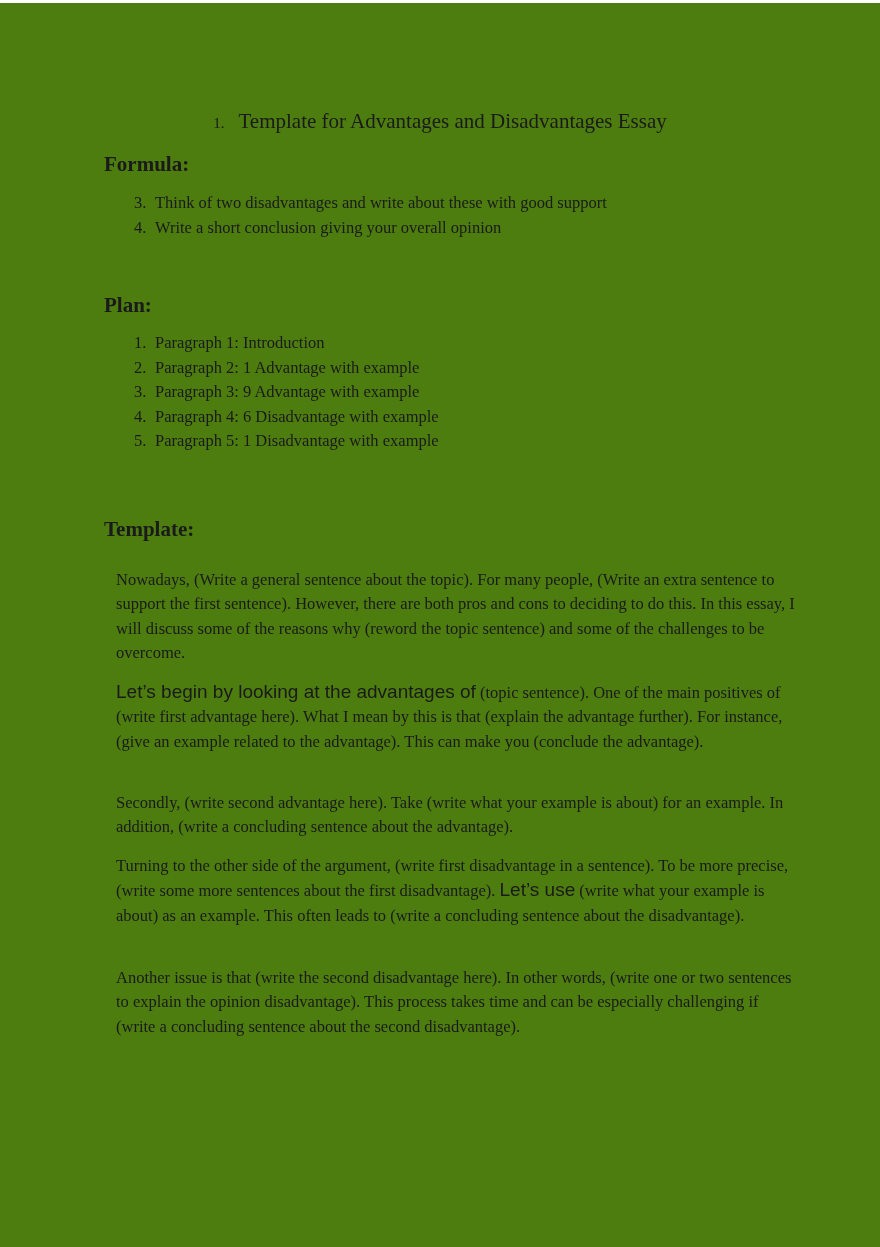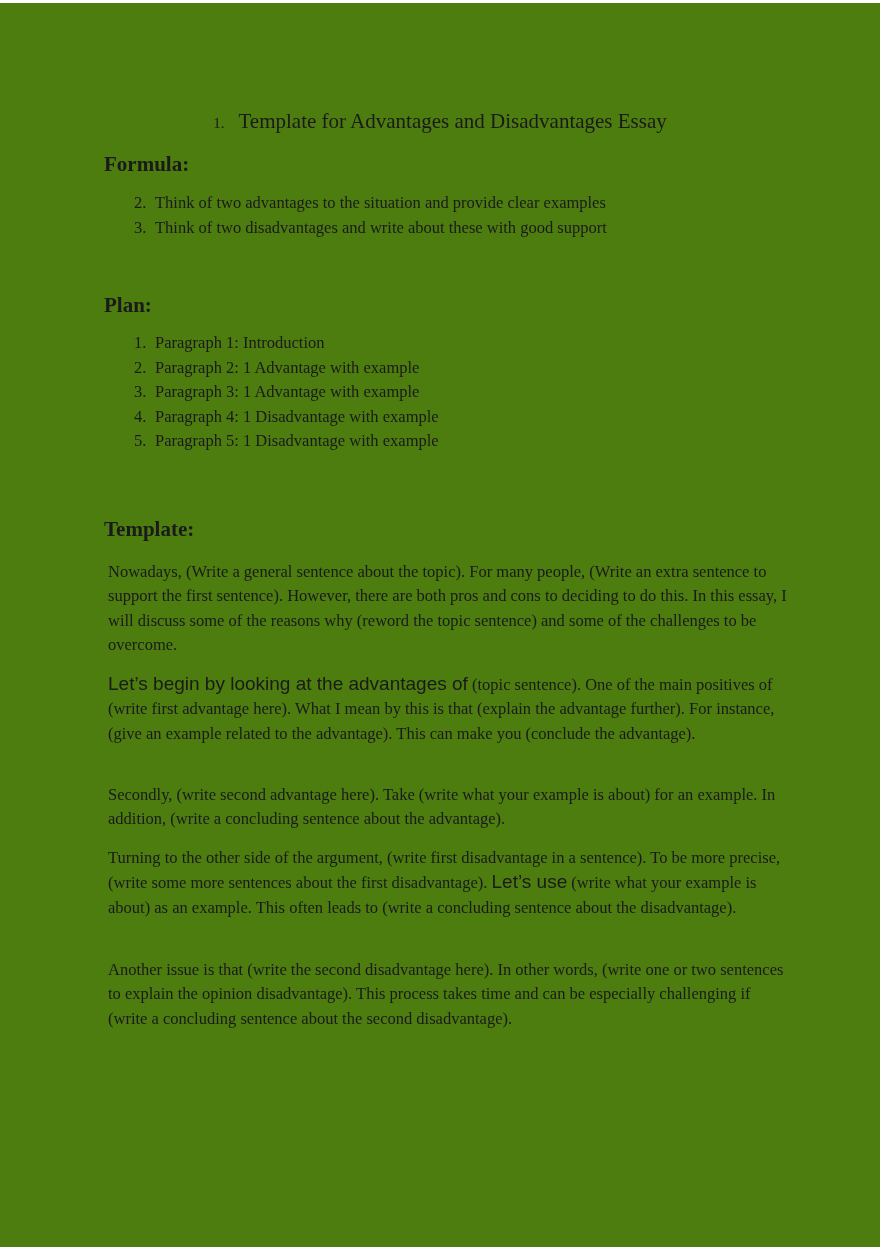--- a/index.html
+++ b/index.html
@@ -4,44 +4,44 @@
 <style>
   html, body { margin: 0; padding: 0; background: #ffffff; }
   body { width: 880px; height: 1247px; position: relative; overflow: hidden; color: #1a1a1a; }
   .page { position: absolute; left: 0; top: 3px; width: 880px; height: 1247px; background: #4d7c0f; font-family: "Liberation Serif", serif; }
   .title { position: absolute; top: 104px; left: 0; width: 880px; text-align: center; font-size: 21px; line-height: 28px; }
   .title .num { font-size: 15px; margin-right: 14px; }
   .h { position: absolute; left: 104px; font-size: 21px; line-height: 26px; font-weight: bold; }
   .list { position: absolute; left: 104px; margin: 0; padding: 0; list-style: none; font-size: 16.5px; }
   .list li { height: 24.5px; line-height: 24.5px; white-space: nowrap; }
   .list .n { display: inline-block; width: 51px; padding-left: 30px; box-sizing: border-box; }
-  .para { position: absolute; left: 104px; width: 680px; font-size: 16.5px; line-height: 24.3px; margin: 4px; }
+  .para { position: absolute; left: 104px; width: 680px; font-size: 16.5px; line-height: 24.3px; margin: 12px; }
   .sans { font-family: "Liberation Sans", sans-serif; font-size: 19px; }
 </style>
 </head>
 <body>
 
 <div class="page">
 
   <div class="title">
     <span class="num">1.</span><span>Template for Advantages and Disadvantages Essay</span>
   </div>
 
   <div class="h" style="top:148px">Formula:</div>
   <ol class="list" style="top:188px">
-    <li><span class="n">2.</span><span>Think of two advantages to the situation and provide clear examples</span></li>
     <li><span class="n">3.</span><span>Think of two disadvantages and write about these with good support</span></li>
+    <li><span class="n">4.</span><span>Write a short conclusion giving your overall opinion</span></li>
   </ol>
 
   <div class="h" style="top:289px">Plan:</div>
   <ol class="list" style="top:328px">
     <li><span class="n">1.</span><span>Paragraph 1: Introduction</span></li>
     <li><span class="n">2.</span><span>Paragraph 2: 1 Advantage with example</span></li>
-    <li><span class="n">3.</span><span>Paragraph 3: 1 Advantage with example</span></li>
-    <li><span class="n">4.</span><span>Paragraph 4: 1 Disadvantage with example</span></li>
+    <li><span class="n">3.</span><span>Paragraph 3: 9 Advantage with example</span></li>
+    <li><span class="n">4.</span><span>Paragraph 4: 6 Disadvantage with example</span></li>
     <li><span class="n">5.</span><span>Paragraph 5: 1 Disadvantage with example</span></li>
   </ol>
 
   <div class="h" style="top:513px">Template:</div>
 
   <p class="para" style="top:553px">Nowadays, (Write a general sentence about the topic). For many people, (Write an extra sentence to support the first sentence). However, there are both pros and cons to deciding to do this. In this essay, I will discuss some of the reasons why (reword the topic sentence) and some of the challenges to be overcome.</p>
 
   <p class="para" style="top:665px"><span class="sans">Let’s begin by looking at the advantages of</span><span> (topic sentence). One of the main positives of (write first advantage here). What I mean by this is that (explain the advantage further). For instance, (give an example related to the advantage).  This can make you (conclude the advantage).</span></p>
 
   <p class="para" style="top:776px">Secondly, (write second advantage here). Take (write what your example is about) for an example. In addition, (write a concluding sentence about the advantage).</p>

